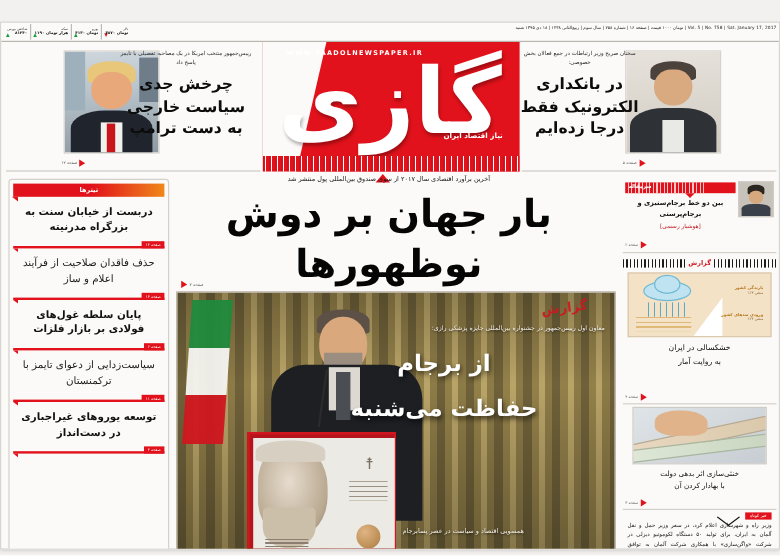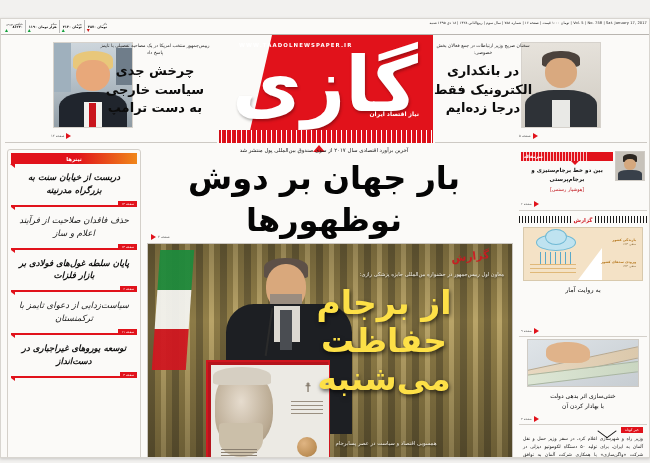--- a/index.html
+++ b/index.html
@@ -201,21 +201,21 @@
     content: ""; position: absolute; left: -1px; top: 11px;
     width: 0; height: 0;
     border-top: 4px solid #e1121b;
     border-left: 5px solid transparent;
   }
   .lsb-item {
     position: relative; padding: 7px 6px 8px 6px;
     direction: rtl; text-align: center;
   }
   .lsb-item .t {
-    font-size: 8.6px; line-height: 1.5; font-weight: bold; color: #111; font-style: italic;
+    font-size: 8.6px; line-height: 1.5; font-weight: bold; color: #111;
   }
   .lsb-item .t.thin { font-weight: normal; color: #1b1b1b; }
   .lsb-rule {
     position: relative; height: 2px; margin: 0 3px;
     background: #e1121b;
   }
   .lsb-rule .pgbadge {
     position: absolute; right: 0; top: -4px;
     background: #e1121b; color: #fff;
     font-size: 3.2px; padding: 0 3px; height: 6px; line-height: 6px;
@@ -329,24 +329,24 @@
     direction: rtl; text-align: right;
     font-size: 5.2px; color: #f6f3ec; line-height: 1.5;
     text-shadow: 0 1px 2px rgba(0,0,0,.7);
   }
   .mp-stamp {
     position: absolute; right: 22px; top: 6px;
     font-size: 11px; color: #cf1720; font-weight: bold; direction: rtl;
     opacity: .9; transform: rotate(-6deg);
   }
   .mp-head {
-    position: absolute; right: 6px; top: 40px; width: 244px;
+    position: absolute; right: 20px; top: 40px; width: 244px;
     direction: rtl; text-align: center;
-    font-size: 33px; line-height: 38px; font-weight: bold;
-    color: #fde047;
+    font-size: 19px; line-height: 38px; font-weight: bold;
+    color: #ffffff;
     text-shadow: 1px 2px 4px rgba(0,0,0,.65);
     letter-spacing: -1px;
   }
   .mp-cap {
     position: absolute; right: 8px; bottom: 24px; width: 236px;
     direction: rtl; text-align: center;
     font-size: 5.4px; color: #f3efe6;
     text-shadow: 0 1px 2px rgba(0,0,0,.75);
   }
   .mp-top-pg {
@@ -743,20 +743,21 @@
           <div class="ig-note1">
             <div class="a">بارندگی کشور</div>
             <div class="b">منفی ۱۳٪</div>
           </div>
           <div class="ig-note2">
             <div class="a">ورودی سدهای کشور</div>
             <div class="b">منفی ۲۴٪</div>
           </div>
         </div>
         <div class="rep-cap">
+          <div>خشکسالی در ایران</div>
           <div>به روایت آمار</div>
         </div>
         <div class="rep-pg">
           <span class="tri"></span>
           <span>صفحه ۹</span>
         </div>
       </div>
 
       <div class="rsb-story">
         <div class="st-photo">

